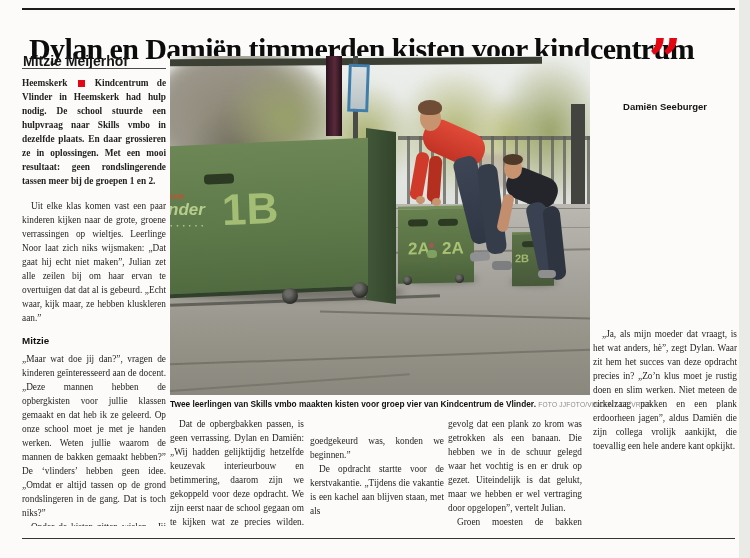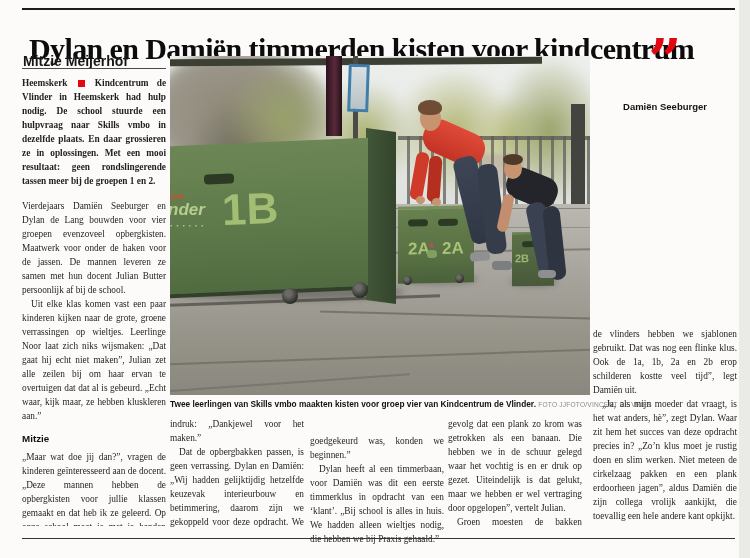--- a/index.html
+++ b/index.html
@@ -89,21 +89,20 @@
 <div class="page">
   <div class="right-band"></div>
   <div class="rule rule-top"></div>
 
   <h1 class="headline">Dylan en Damiën timmerden kisten voor kindcentrum</h1>
   <div class="byline">Mitzie Meijerhof</div>
   <div class="byline-rule"></div>
 
   <div class="col col1">
     <p class="intro"><b>Heemskerk</b> <span class="redsq"></span> <span>Kindcentrum de Vlinder in Heemskerk had hulp nodig. De school stuurde een hulpvraag naar Skills vmbo in dezelfde plaats. En daar grossieren ze in oplossingen. Met een mooi resultaat: geen rondslingerende tassen meer bij de groepen 1 en 2.</span></p>
-    <p>Vierdejaars Damiën Seeburger en Dylan de Lang bouwden voor vier groepen evenzoveel opbergkisten. Maatwerk voor onder de haken voor de jassen. De mannen leveren ze samen met hun docent Julian Butter persoonlijk af bij de school.</p>
     <p class="ind">Uit elke klas komen vast een paar kinderen kijken naar de grote, groene verrassingen op wieltjes. Leerlinge Noor laat zich niks wijsmaken: „Dat gaat hij echt niet maken”, Julian zet alle zeilen bij om haar ervan te overtuigen dat dat al is gebeurd. „Echt waar, kijk maar, ze hebben kluskleren aan.”</p>
     <h3 class="subhead">Mitzie</h3>
     <p>„Maar wat doe jij dan?”, vragen de kinderen geïnteresseerd aan de docent. „Deze mannen hebben de opbergkisten voor jullie klassen gemaakt en dat heb ik ze geleerd. Op onze school moet je met je handen werken. Weten jullie waarom de mannen de bakken gemaakt hebben?” De ‘vlinders’ hebben geen idee. „Omdat er altijd tassen op de grond rondslingeren in de gang. Dat is toch niks?”</p>
     <p class="ind">Onder de kisten zitten wielen. „Jij wil vast wel even rijden”, zegt Julian. De leerlingen uit groep 1 en 2 rijden mee op de vier, grote, groene opbergbakken. Ze zetten koers naar hun klas. Als ze allemaal precies passend onder jashaken geschoven worden, zijn de kinderen onder de</p>
   </div>
 
   <div class="photo">
 
     <div class="ph blob" style="left:-25px;top:-10px;width:190px;height:150px;background:radial-gradient(ellipse at 45% 45%,#8d8876 0%,#9b968a 45%,rgba(155,150,138,0) 75%);"></div>
     <div class="ph blob" style="left:15px;top:50px;width:110px;height:90px;background:radial-gradient(ellipse,#6f6c5c 0%,rgba(111,108,92,0) 70%);"></div>
@@ -184,31 +183,28 @@
   </div>
 
   <div class="caption"><b>Twee leerlingen van Skills vmbo maakten kisten voor groep vier van Kindcentrum de Vlinder.</b> <span class="credit">FOTO JJFOTO/VINCENT DE VRIES</span></div>
 
   <div class="quote">
     <div class="qmark">”</div>
     <div class="qattr">Damiën Seeburger</div>
   </div>
 
   <div class="col col2">
-    <p>indruk: „Dankjewel voor het maken.”</p>
     <p class="ind">Dat de opbergbakken passen, is geen verrassing. Dylan en Damiën: „Wij hadden gelijktijdig hetzelfde keuzevak interieurbouw en betimmering, daarom zijn we gekoppeld voor deze opdracht. We zijn eerst naar de school gegaan om te kijken wat ze precies wilden. Daarna zijn we gaan tekenen. Toen de tekening</p>
   </div>
   <div class="col col3">
     <p>goedgekeurd was, konden we beginnen.”</p>
-    <p class="ind">Dylan heeft al een timmerbaan, voor Damiën was dit een eerste timmerklus in opdracht van een ‘klant’. „Bij school is alles in huis. We hadden alleen wieltjes nodig, die hebben we bij Praxis gehaald.”</p>
     <p class="ind">De opdracht startte voor de kerstvakantie. „Tijdens die vakantie is een kachel aan blijven staan, met als</p>
   </div>
   <div class="col col4">
     <p>gevolg dat een plank zo krom was getrokken als een banaan. Die hebben we in de schuur gelegd waar het vochtig is en er druk op gezet. Uiteindelijk is dat gelukt, maar we hebben er wel vertraging door opgelopen”, vertelt Julian.</p>
     <p class="ind">Groen moesten de bakken worden en ook het logo van het kindcentrum moest te zien zijn. „Donkergroen zijn de bakken geverfd. Voor</p>
   </div>
   <div class="col col5">
-    <p>de vlinders hebben we sjablonen gebruikt. Dat was nog een flinke klus. Ook de 1a, 1b, 2a en 2b erop schilderen kostte veel tijd”, legt Damiën uit.</p>
     <p class="ind">„Ja, als mijn moeder dat vraagt, is het wat anders, hè”, zegt Dylan. Waar zit hem het succes van deze opdracht precies in? „Zo’n klus moet je rustig doen en slim werken. Niet meteen de cirkelzaag pakken en een plank erdoorheen jagen”, aldus Damiën die zijn collega vrolijk aankijkt, die toevallig een hele andere kant opkijkt.</p>
   </div>
 
   <div class="rule rule-bottom"></div>
 </div>
 
 </body></html>

